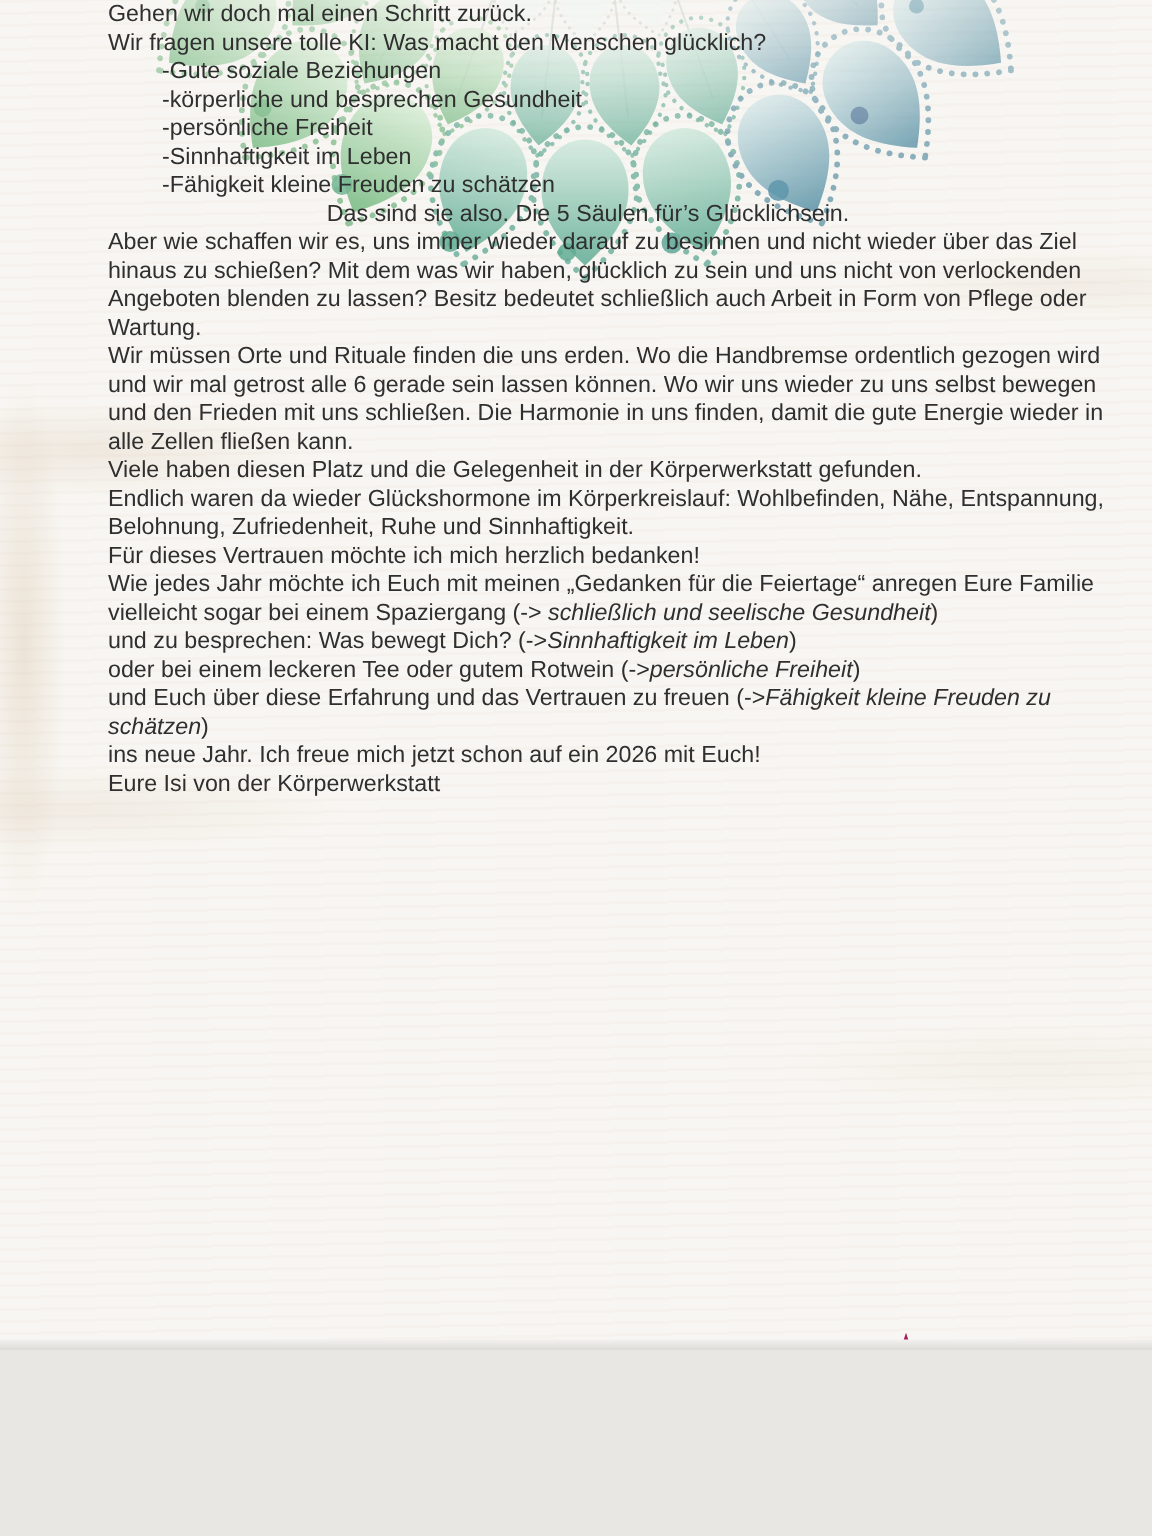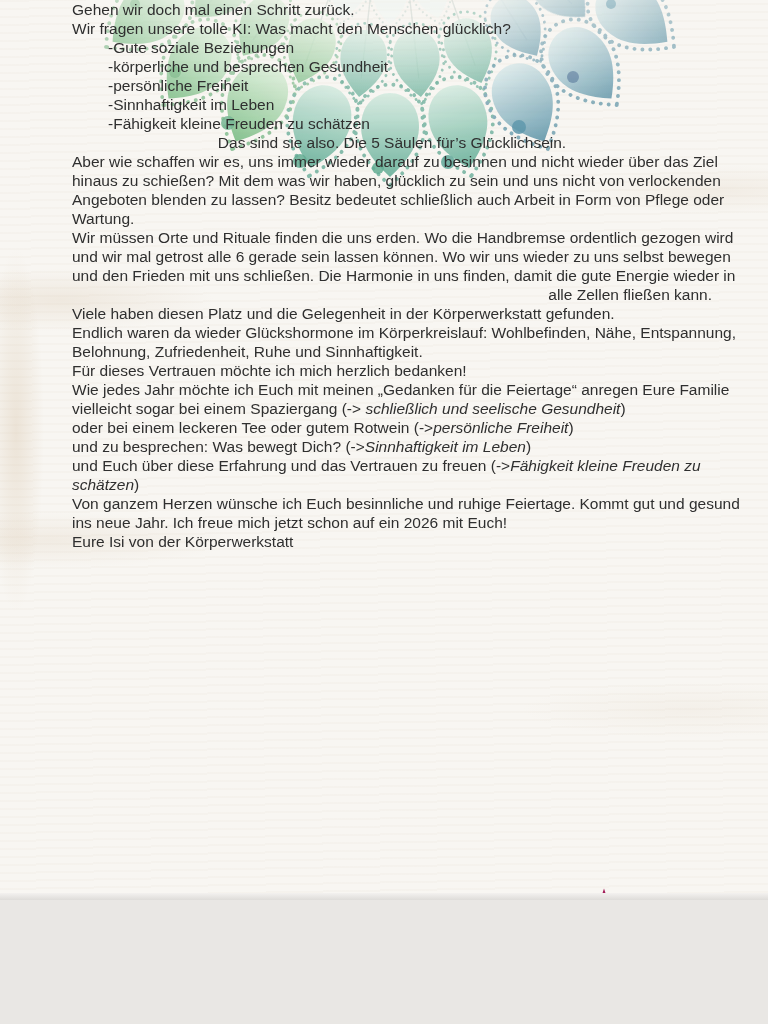--- a/index.html
+++ b/index.html
@@ -35,21 +35,21 @@
     width: 640px;
     font-size: 15.5px;
     line-height: 19px;
   }
   .content p, .content .lines { margin: 0; }
   .p-intro1      { margin-top: 215px; }
   .p-intro2      { margin-top: 13px; }
   .list-pillars  { margin-top: 13px; padding-left: 36px; }
   .p-summary     { margin-top: 24px; text-align: center; }
   .p-besinnen    { margin-top: 17px; }
-  .p-orte        { margin-top: 17px; text-align: right; }
+  .p-orte        { margin-top: 17px; }
   .p-werkstatt   { margin-top: 16px; }
   .p-feiertage   { margin-top: 14px; }
   .p-closing     { margin-top: 15px; }
   .p-signature   { margin-top: 9px; }
   .lines > div { white-space: nowrap; }
   .lines em { font-style: italic; }
   .star {
     position: absolute;
     left: 532px;
     top: 884px;
@@ -199,27 +199,26 @@
       </div>
     <div class="lines p-werkstatt">
         <div><span>Viele haben diesen Platz und die Gelegenheit in der Körperwerkstatt gefunden.</span></div>
         <div><span>Endlich waren da wieder Glückshormone im Körperkreislauf: Wohlbefinden, Nähe, Entspannung,</span></div>
         <div><span>Belohnung, Zufriedenheit, Ruhe und Sinnhaftigkeit.</span></div>
         <div><span>Für dieses Vertrauen möchte ich mich herzlich bedanken!</span></div>
       </div>
     <div class="lines p-feiertage">
         <div><span>Wie jedes Jahr möchte ich Euch mit meinen „Gedanken für die Feiertage“ anregen Eure Familie</span></div>
         <div><span>vielleicht sogar bei einem Spaziergang (-&gt; </span><em>schließlich und seelische Gesundheit</em><span>)</span></div>
+        <div><span>und zu besprechen: Was bewegt Dich? (-&gt;</span><em>Sinnhaftigkeit im Leben</em><span>)</span></div>
         <div><span>oder bei einem leckeren Tee oder gutem Rotwein (-&gt;</span><em>persönliche Freiheit</em><span>)</span></div>
-        <div><span>und zu besprechen: Was bewegt Dich? (-&gt;</span><em>Sinnhaftigkeit im Leben</em><span>)</span></div>
         <div><span>und Euch über diese Erfahrung und das Vertrauen zu freuen (-&gt;</span><em>Fähigkeit kleine Freuden zu</em></div>
         <div><em>schätzen</em><span>)</span></div>
       </div>
     <div class="lines p-closing">
-        <div><span>Von ganzem Herzen wünsche ich Euch besinnliche und ruhige Feiertage. Kommt gut und gesund</span></div>
         <div><span>ins neue Jahr. Ich freue mich jetzt schon auf ein 2026 mit Euch!</span></div>
       </div>
     <p class="p-signature">Eure Isi von der Körperwerkstatt</p>
   </div>
 
   <svg class="star" width="144" height="140" viewBox="0 0 144 140" aria-hidden="true">
     <polygon points="72,4.5 88.1,53.9 139.9,53.9 98,84.4 113.9,133.8 72,103.3 30.1,133.8 46,84.4 4.1,53.9 55.9,53.9" fill="#a31d59"></polygon>
   </svg>
 
   <div class="bottom-edge"></div>

